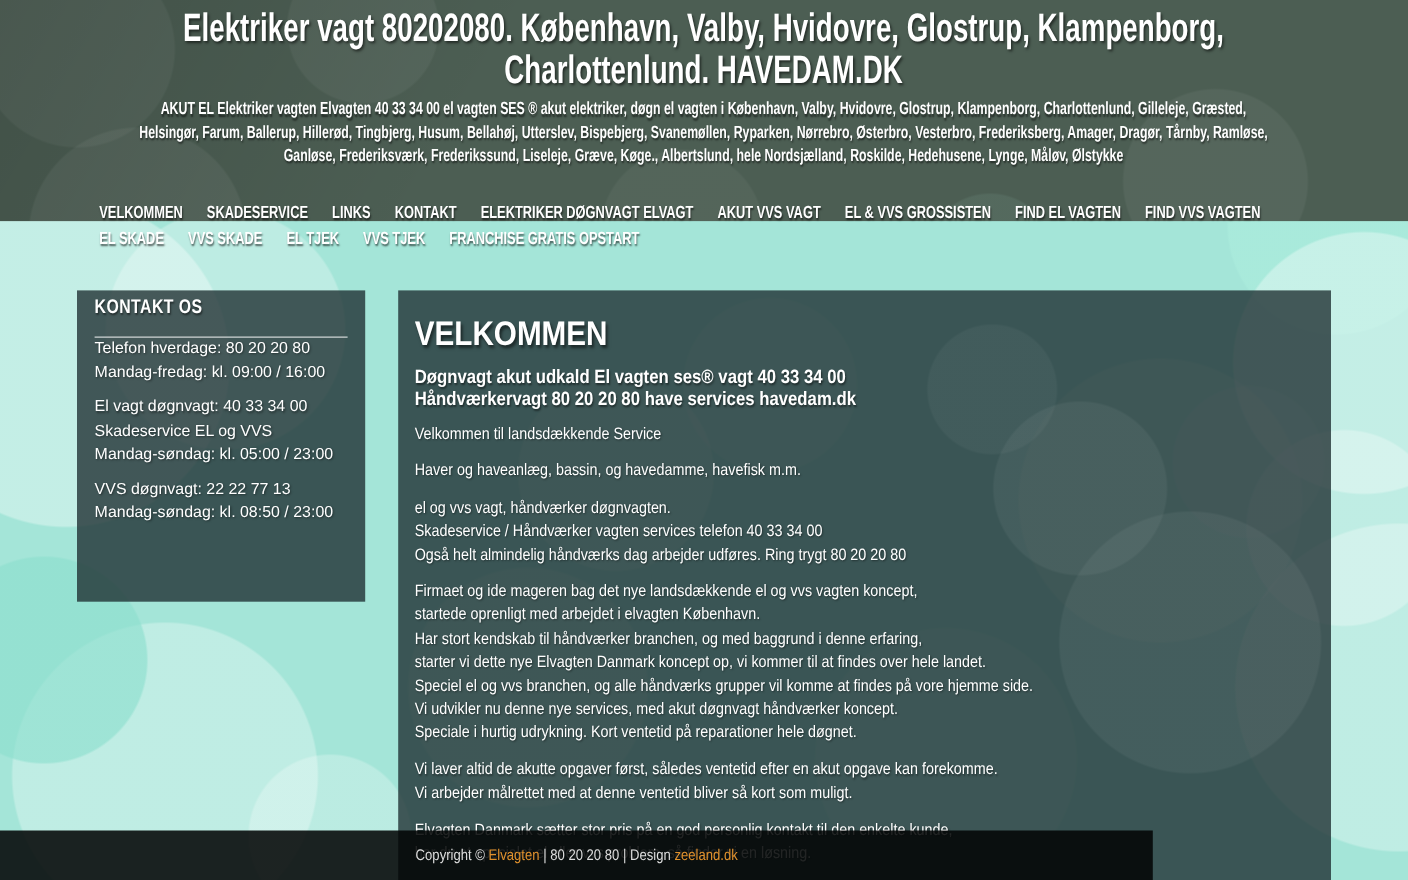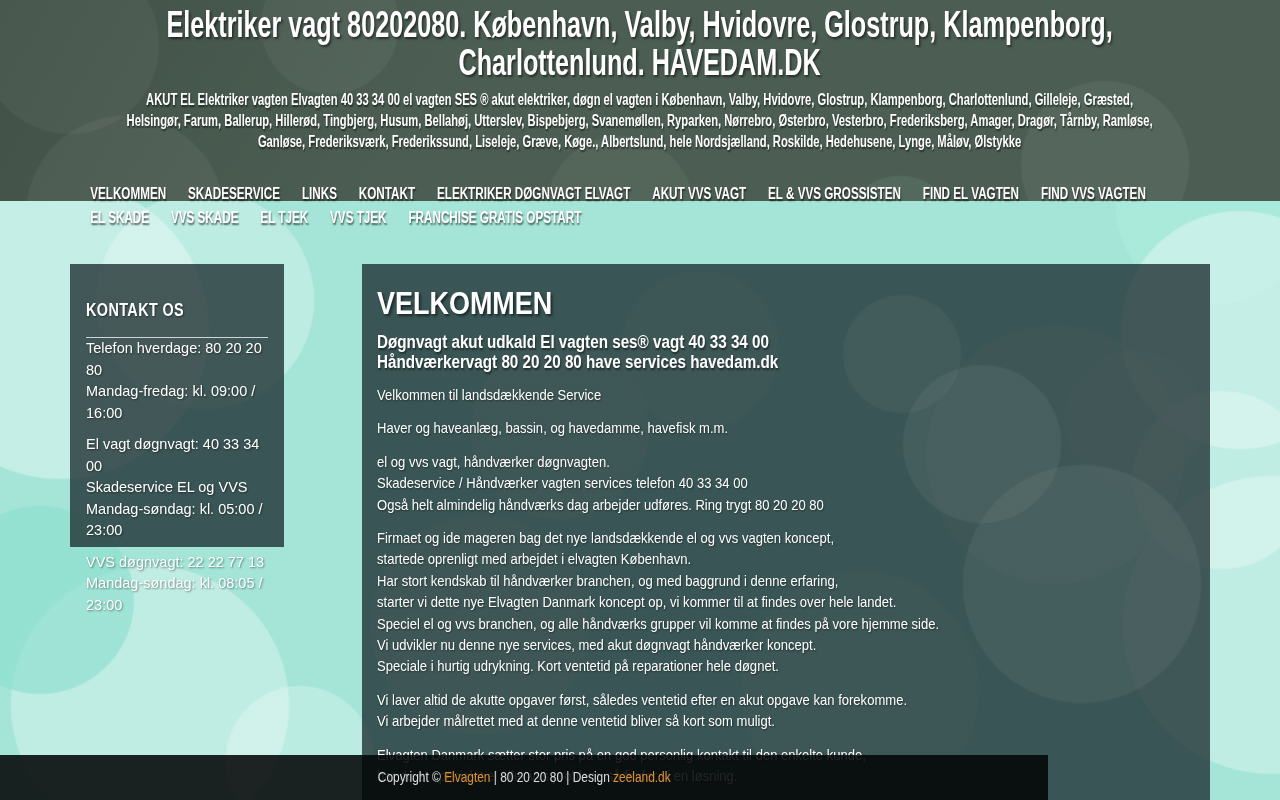--- a/index.html
+++ b/index.html
@@ -43,22 +43,22 @@
     text-shadow:2px 2px 3px rgba(0,0,0,0.55);}
   .site-subtitle{font-size:16px;line-height:21px;font-weight:bold;margin-top:7px;
     text-shadow:1px 2px 2px rgba(0,0,0,0.55);}
   .nav{width:1120px;margin:30px auto 0;}
   .nav-row{width:137%;transform:scaleX(0.73);transform-origin:0 0;
     display:flex;gap:30px;line-height:24px;padding-left:14px;}
   .nav-item{color:#fff;text-decoration:none;font-size:16px;font-weight:bold;white-space:nowrap;
     text-shadow:1px 2px 2px rgba(0,0,0,0.6);}
   
   .sidebar{
-    position:absolute;left:70px;top:264px;width:214px;height:283px;box-sizing:border-box;
-    background:rgba(28,45,48,0.78);color:#fff;padding:36px 16px;
+    position:absolute;left:70px;top:264px;width:262px;height:283px;box-sizing:border-box;
+    background:rgba(28,45,48,0.78);color:#fff;padding:5px 16px;
   }
   .sb-title{font-size:18px;font-weight:bold;letter-spacing:0.5px;
     text-shadow:1px 1px 2px rgba(0,0,0,0.5);}
   .cx80l{display:inline-block;transform:scaleX(0.8);transform-origin:0 50%;white-space:nowrap;}
   .sb-divider{border-top:1px solid rgba(255,255,255,0.75);margin-top:16px;height:0;}
   .sidebar p{margin:0;font-size:14.5px;line-height:21.5px;white-space:pre-line;
     text-shadow:1px 1px 2px rgba(0,0,0,0.45);}
   .sidebar p:first-of-type{margin-top:0;}
   .sidebar p + p{margin-top:10px;}
   .main{
@@ -121,21 +121,21 @@
     <span class="cx80l">KONTAKT OS</span>
   </div>
   <div class="sb-divider"></div>
   <div>
       <p>Telefon hverdage: 80 20 20 80
 Mandag-fredag: kl. 09:00 / 16:00</p>
       <p>El vagt døgnvagt: 40 33 34 00
 Skadeservice EL og VVS
 Mandag-søndag: kl. 05:00 / 23:00</p>
       <p>VVS døgnvagt: 22 22 77 13
-Mandag-søndag: kl. 08:05 / 23:00</p>
+Mandag-søndag: kl. 08:50 / 23:00</p>
     </div>
 </div>
 
 <div class="main">
   <div class="cx87l">
     <h1>VELKOMMEN</h1>
     <div class="subheading">Døgnvagt akut udkald El vagten ses® vagt 40 33 34 00
 Håndværkervagt 80 20 20 80 have services havedam.dk</div>
     <div class="paras">
         <p>Velkommen til landsdækkende Service</p>

